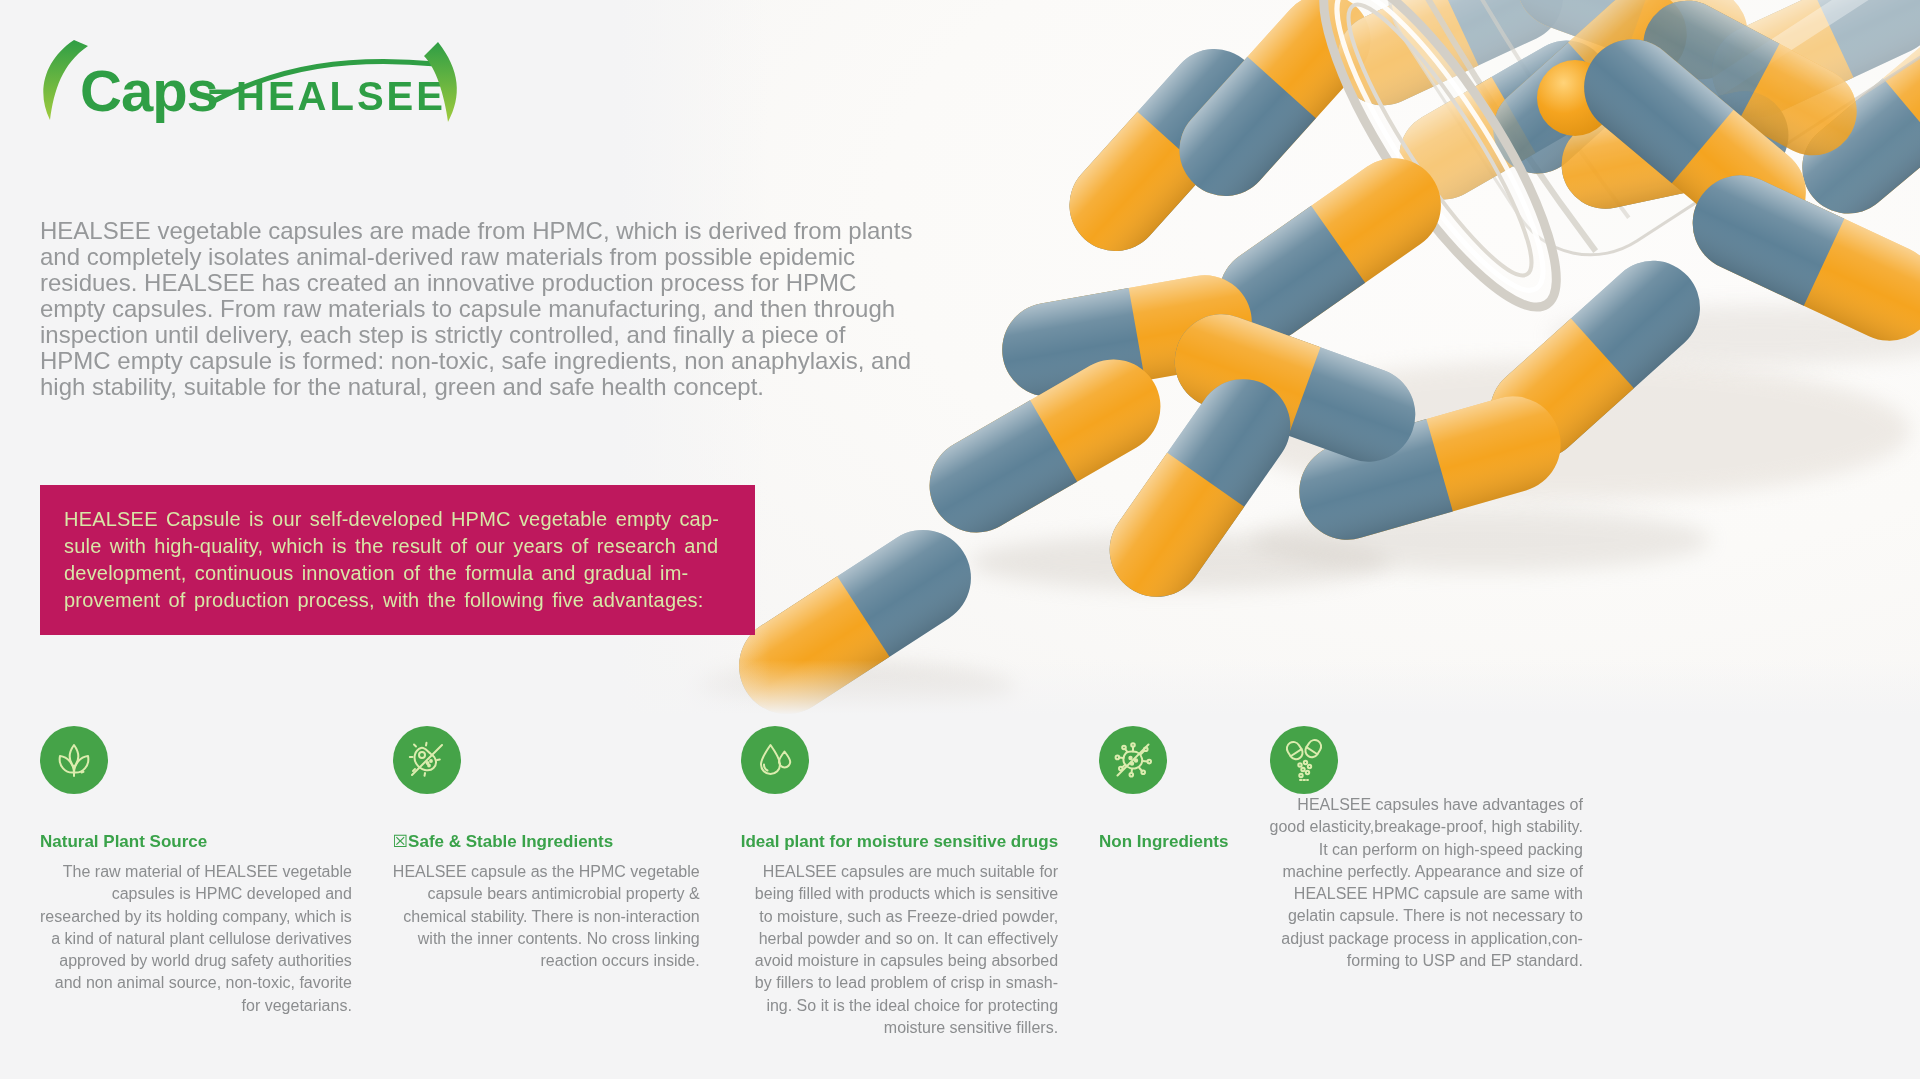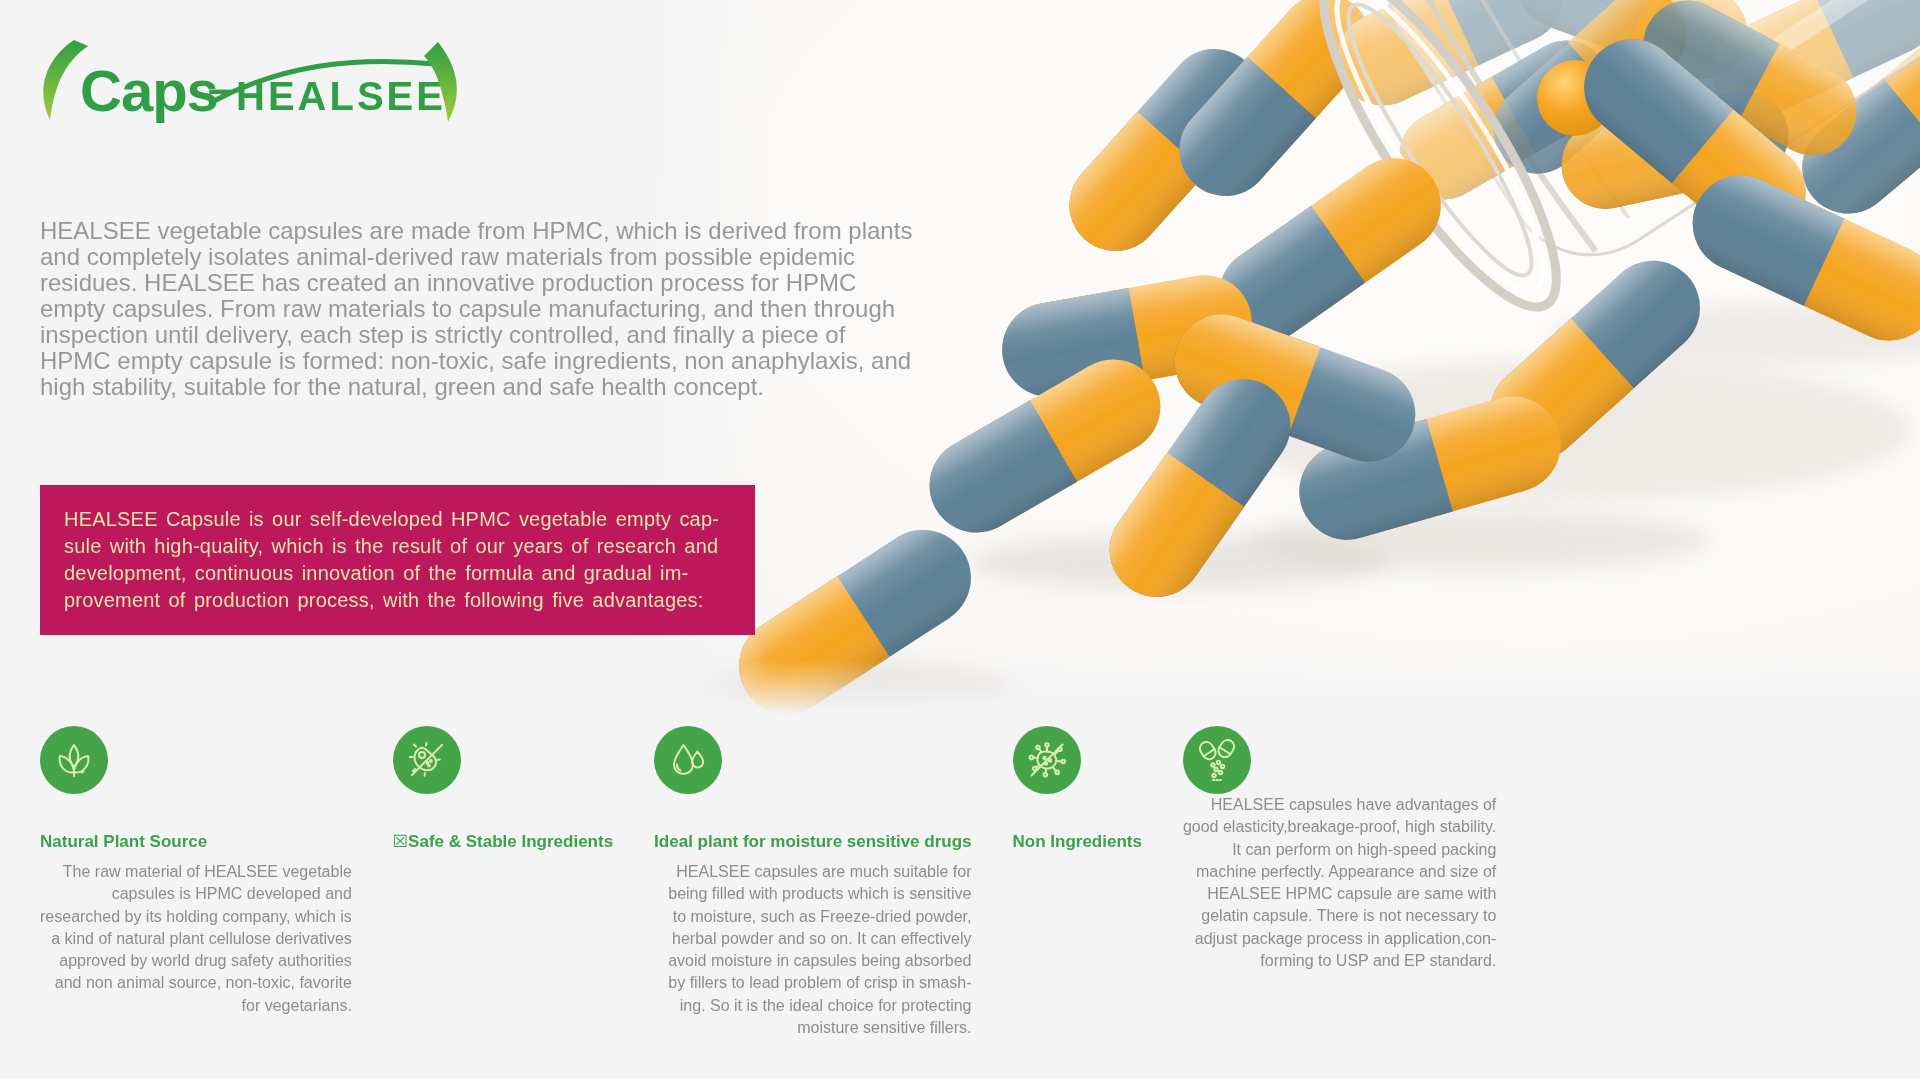--- a/index.html
+++ b/index.html
@@ -282,20 +282,25 @@
         <path d="M13 10.5 L11 8.5"></path>
           <path d="M23 9.5 L23.5 6.8"></path>
           <path d="M9.5 21 L6.8 21"></path>
         <path d="M12 33 L10 35"></path>
           <path d="M22 37 L21.5 39.8"></path>
           <path d="M34 24 L36.8 23.5"></path>
         <path d="M9 39 L39 9"></path>
       </svg>
     </div>
     <h3 class="feature-title">☒Safe &amp; Stable Ingredients</h3>
+    <p class="feature-body">HEALSEE capsule as the HPMC vegetable
+capsule bears antimicrobial property &amp;
+chemical stability. There is non-interaction
+with the inner contents. No cross linking
+reaction occurs inside.</p>
   </div>
 
   <div class="feature">
     <div class="icon-circle">
       <svg viewBox="0 0 48 48">
         <path d="M19.5 9 C13.5 17.5 10 23.5 10 28.5 A9.5 9.5 0 0 0 29 28.5 C29 23.5 25.5 17.5 19.5 9 Z"></path>
         <path d="M33.5 15.5 C30 20 28 23.3 28 25.8 A5.6 5.6 0 0 0 39.2 25.8 C39.2 23.3 37 20 33.5 15.5 Z"></path>
         <path d="M13 28.5 A6.5 6.5 0 0 0 16.5 34.5"></path>
       </svg>
     </div>

